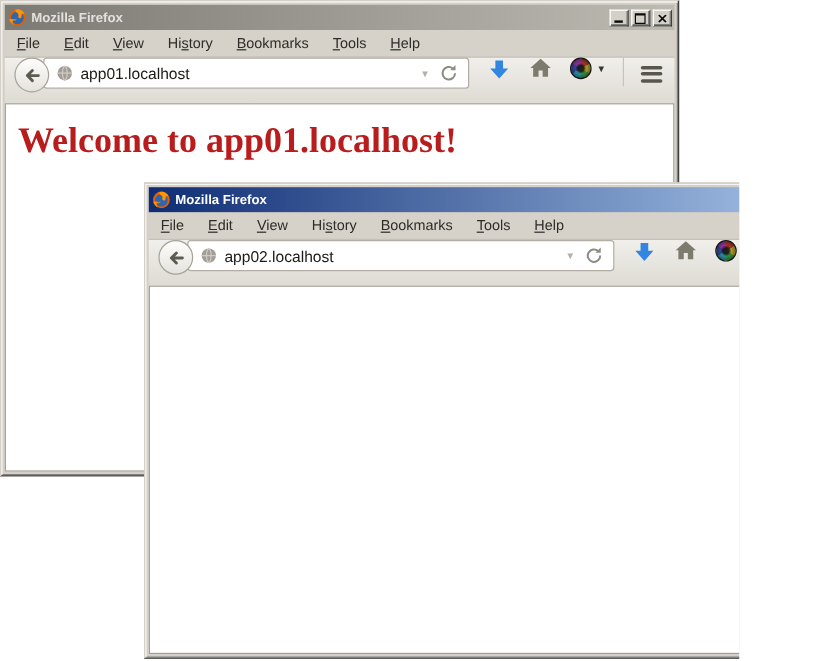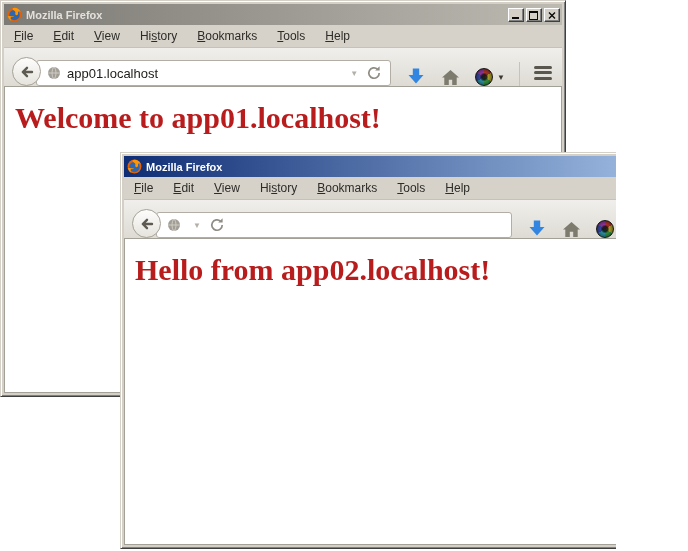--- a/index.html
+++ b/index.html
@@ -27,21 +27,21 @@
   .btn-min::after{content:"";position:absolute;left:3px;bottom:2px;width:7px;height:2px;background:#0a0a0a;}
   .btn-max::after{content:"";position:absolute;left:2px;top:2px;width:7px;height:6px;
                   border:1px solid #0a0a0a;border-top-width:2px;}
   .btn-close svg{position:absolute;left:3px;top:3px;}
   
   .menubar{height:22px;flex:0 0 22px;display:flex;align-items:center;background:#d6d2ca;
            font-size:12px;color:#2e2c28;padding-left:3px;}
   .menu-item{padding:2px 7px;margin-right:6px;cursor:default;white-space:nowrap;}
   .mn{text-decoration:underline;}
   
-  .navbar{height:38px;flex:0 0 38px;display:flex;align-items:flex-end;padding:0 8px;
+  .navbar{height:38px;flex:0 0 38px;display:flex;align-items:flex-start;padding:0 8px;
           background:linear-gradient(#f1efeb,#dedbd4);border-top:1px solid #c6c2ba;}
   .back-btn{width:29px;height:29px;border-radius:50%;flex:0 0 29px;
             background:linear-gradient(#fdfdfc,#e6e3dc);border:1px solid #a6a298;
             display:flex;align-items:center;justify-content:center;z-index:2;padding:0;}
   .urlbar{flex:1;height:26px;margin-left:-5px;background:#ffffff;border:1px solid #b2aea5;
           border-radius:3px;display:flex;align-items:center;padding:0 6px 0 10px;box-sizing:border-box;}
   .globe{margin-right:6px;flex:0 0 14px;display:flex;}
   .url-text{font-size:13px;color:#1c1b18;flex:1;white-space:nowrap;overflow:hidden;}
   .url-dd{font-size:8px;color:#b4b0a8;padding:0 6px;}
   .reload{display:flex;padding:0 2px;}
@@ -176,20 +176,21 @@
       <button class="back-btn">
         <svg width="16" height="16" viewBox="0 0 16 16">
             <path d="M13 8H4.2M8 3.8L3.8 8 8 12.2" fill="none" stroke="#5d5b51" stroke-width="2.4" stroke-linecap="round" stroke-linejoin="round"></path>
           </svg>
       </button>
       <div class="urlbar">
         <svg class="globe" width="14" height="14" viewBox="0 0 14 14">
             <circle cx="7" cy="7" r="6" fill="#a29e96"></circle>
             <path d="M1 7h12M7 1c2.6 2 2.6 10 0 12M7 1c-2.6 2-2.6 10 0 12" fill="none" stroke="#cfccc5" stroke-width="1"></path>
           </svg>
+        <span class="url-text">app02.localhost</span>
         <span class="url-dd">▼</span>
         <span class="reload">
             <svg width="16" height="16" viewBox="0 0 16 16">
               <path d="M13.2 8a5.2 5.2 0 1 1-1.7-3.8" fill="none" stroke="#8f8c84" stroke-width="1.7"></path>
               <path d="M13.6 1.2v4.4h-4.4z" fill="#8f8c84"></path>
             </svg>
           </span>
       </div>
       <button class="tb-icon">
         <svg width="20" height="20" viewBox="0 0 20 20">
@@ -206,18 +207,17 @@
         <span class="caret">▼</span>
       </button>
       <span class="vsep"></span>
       <button class="burger">
         <span></span>
           <span></span>
           <span></span>
       </button>
     </div>
     <div class="content">
-      <h1>Hello from app02.localhost!</h1>
       <span class="grip"></span>
     </div>
   </div>
 
 </div>
 
 </body></html>

